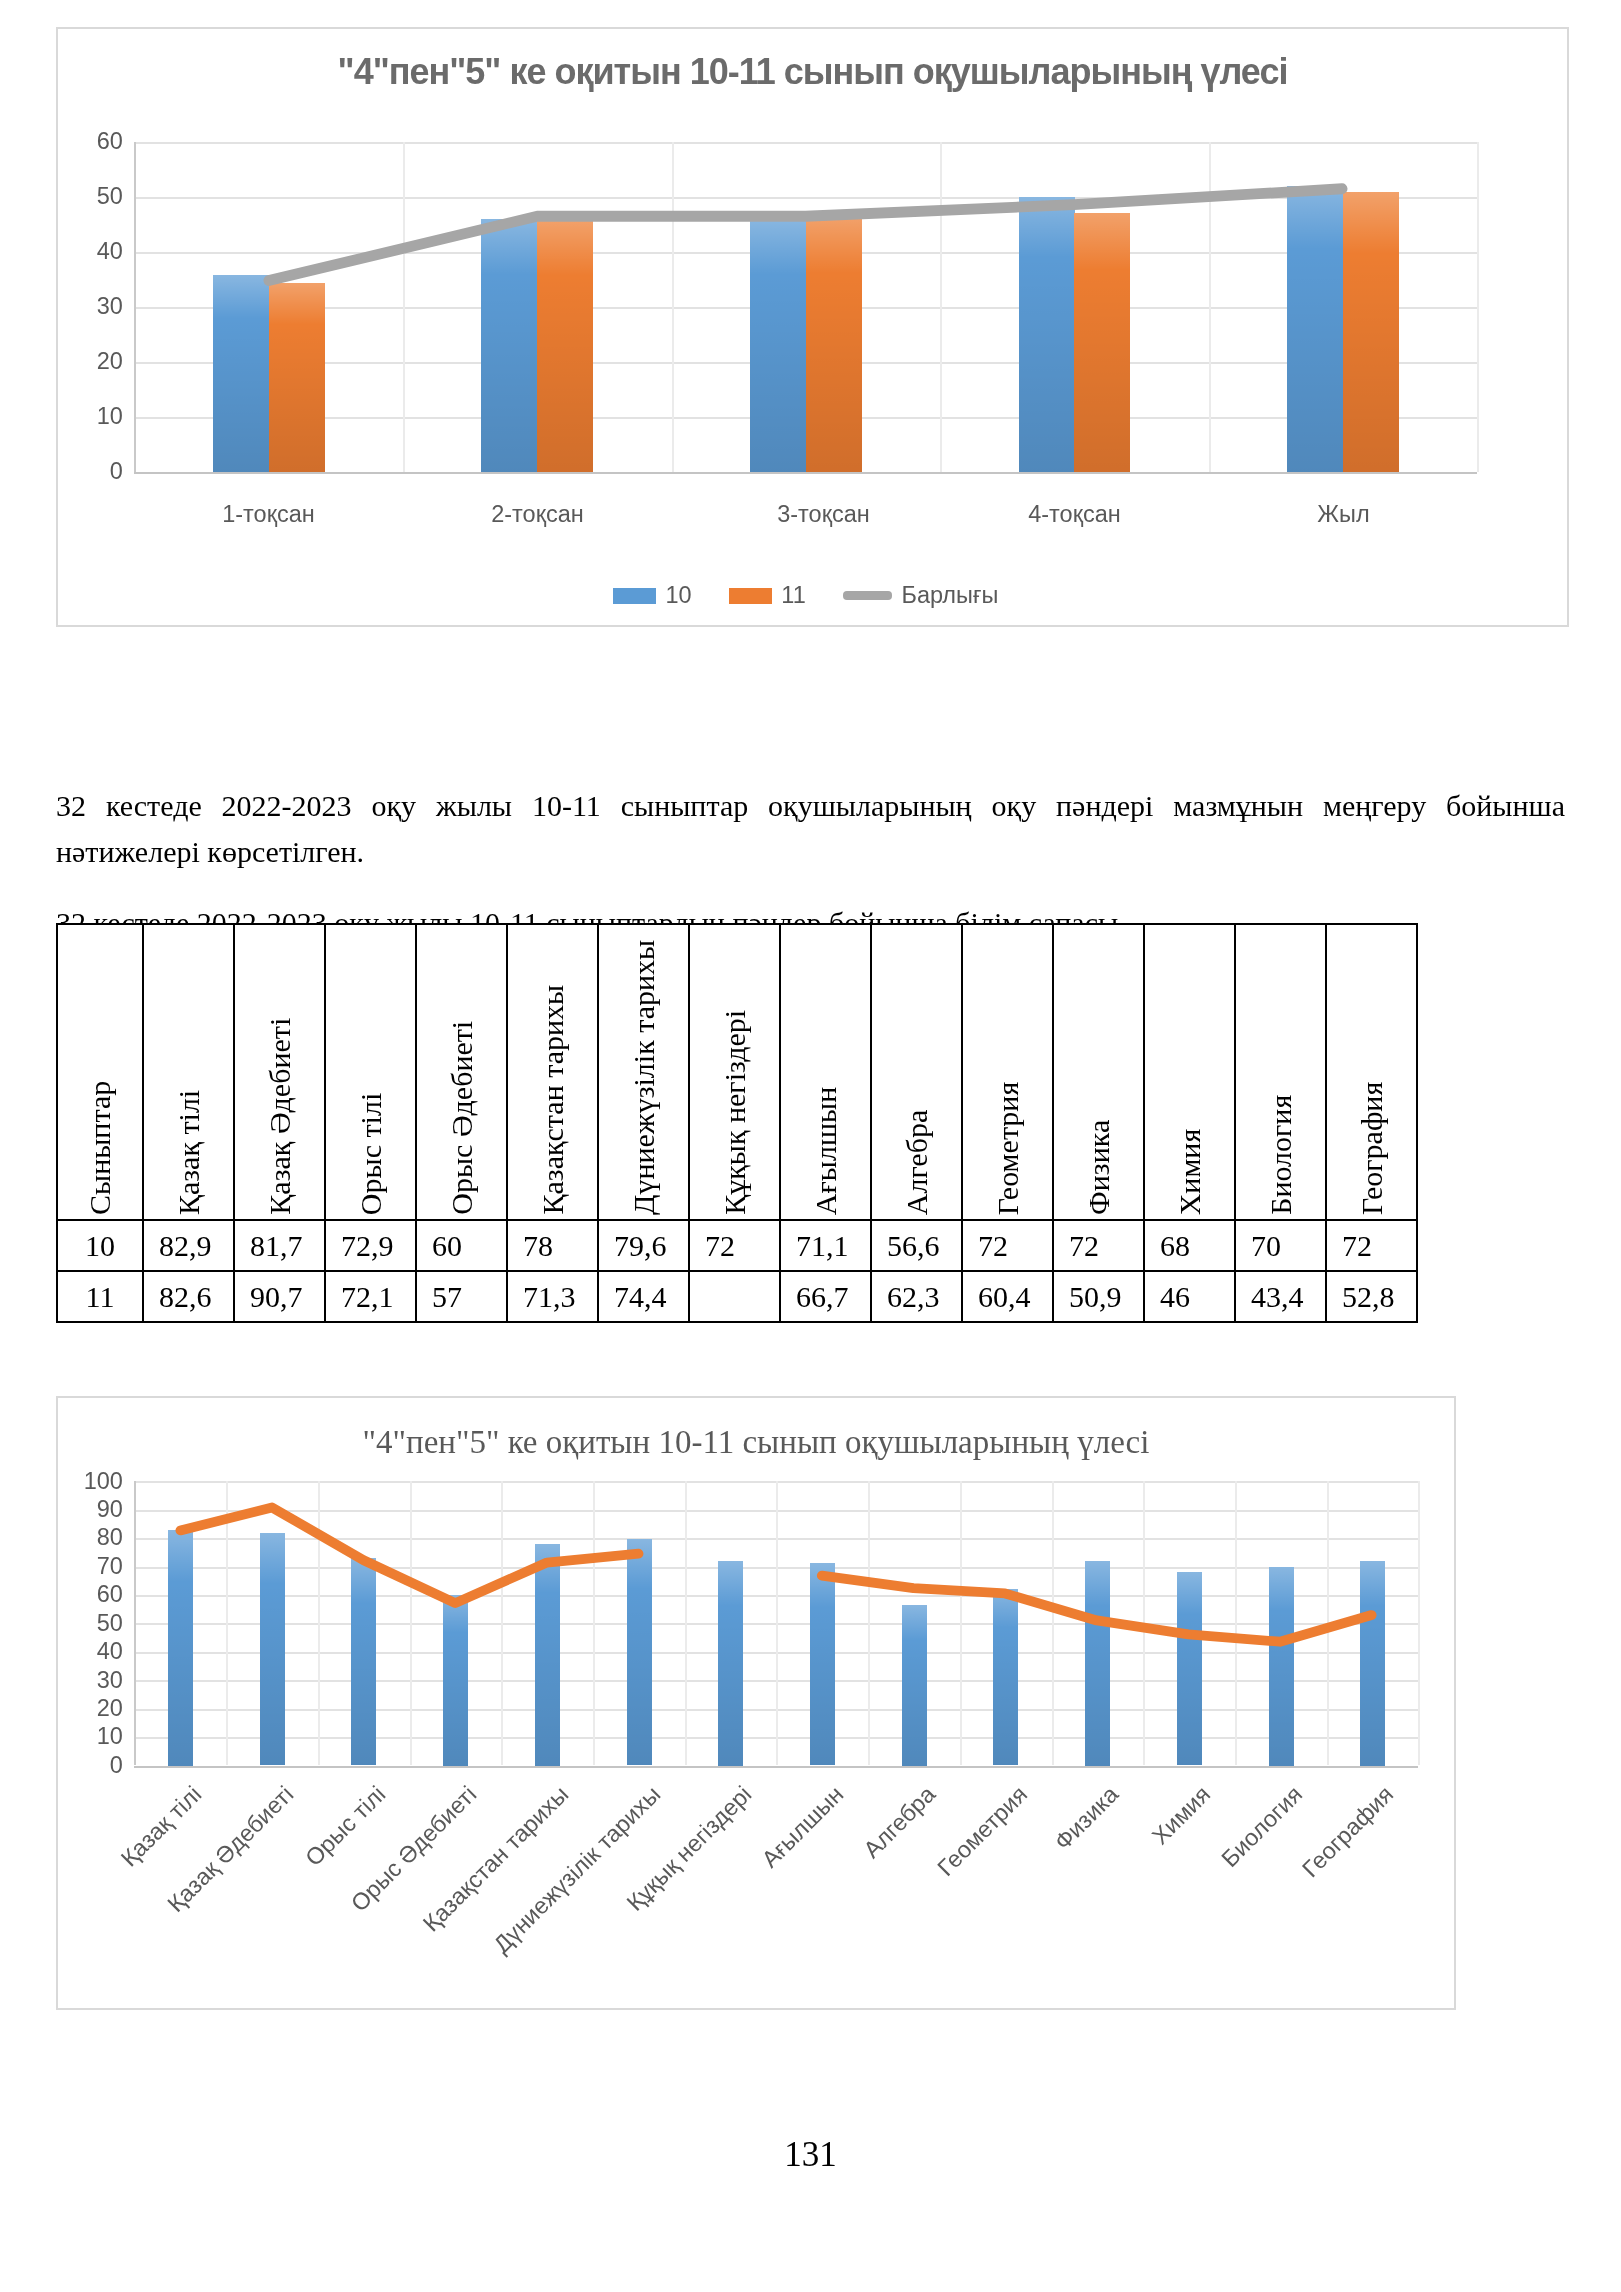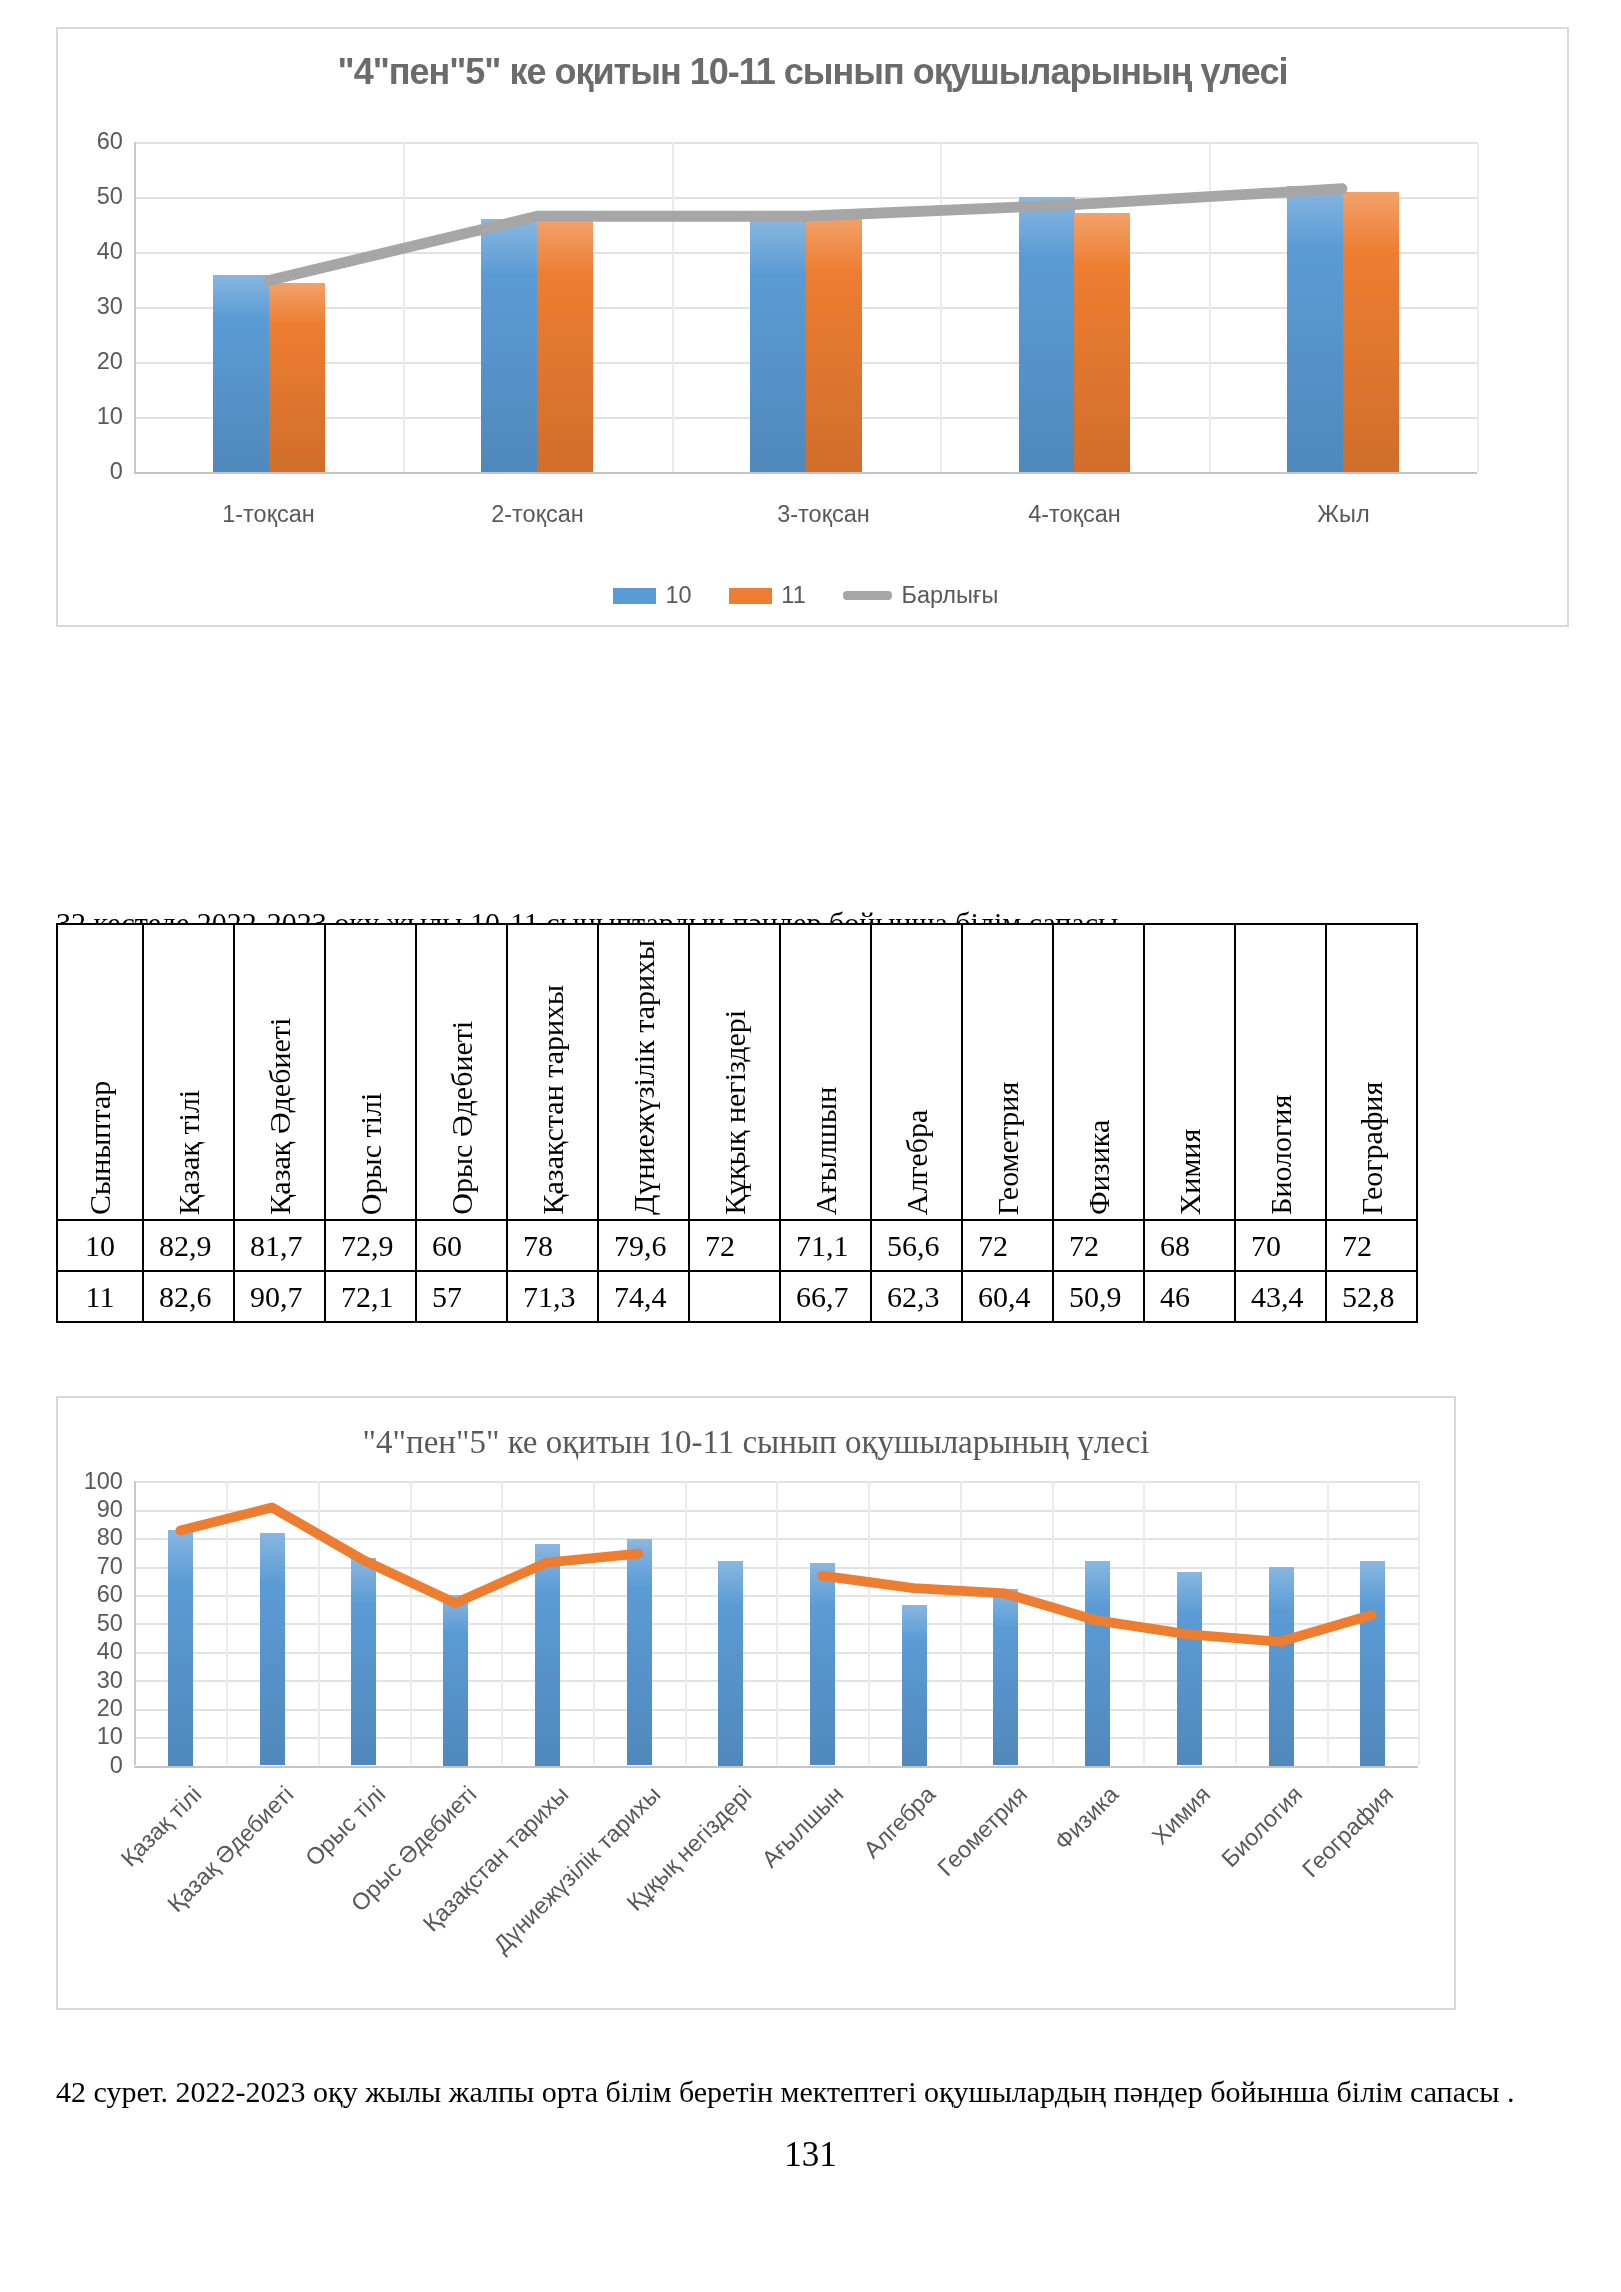--- a/index.html
+++ b/index.html
@@ -101,20 +101,21 @@
           <div class="sw-bar" style="background: rgb(237, 125, 49);"></div>
           <div>11</div>
         </div>
         <div class="legend-item">
           <div class="sw-line" style="background: rgb(166, 166, 166);"></div>
           <div>Барлығы</div>
         </div>
       </div>
     </div>
 
+  <p class="para" id="p2">32 кестеде 2022-2023 оқу жылы 10-11 сыныптар оқушыларының оқу пәндері мазмұнын меңгеру бойынша нәтижелері көрсетілген.</p>
   <p class="para" id="p3">32 кестеде 2022-2023 оқу жылы 10-11 сыныптардың пәндер бойынша білім сапасы</p>
 
   <div class="tblwrap">
     <table class="qt" id="qtable">
         <colgroup>
           <col style="width: 86px;">
           <col style="width: 91px;">
           <col style="width: 91px;">
           <col style="width: 91px;">
           <col style="width: 91px;">
@@ -313,17 +314,16 @@
       <div class="bar" style="left: 1211px; top: 169px; width: 24.5px; height: 199px; background: linear-gradient(rgba(255, 255, 255, 0.28), rgba(255, 255, 255, 0) 22%, rgba(0, 0, 0, 0.12)), rgb(91, 155, 213);"></div>
       <div class="rcat" style="left: 1231px; top: 383px;">Биология</div>
       <div class="bar" style="left: 1302px; top: 163px; width: 24.5px; height: 205px; background: linear-gradient(rgba(255, 255, 255, 0.28), rgba(255, 255, 255, 0) 22%, rgba(0, 0, 0, 0.12)), rgb(91, 155, 213);"></div>
       <div class="rcat" style="left: 1322px; top: 383px;">География</div>
       <svg class="lsvg" width="1284" height="284" viewBox="0 0 1310 290" style="left: 76px; top: 83px;">
         <polyline points="46.785714285714285,50.46000000000001 140.35714285714286,26.97 233.92857142857142,80.91000000000003 327.5,124.70000000000002 421.07142857142856,83.23000000000002 514.6428571428571,74.23999999999995" fill="none" stroke="#ed7d31" stroke-width="10" stroke-linejoin="round" stroke-linecap="round"></polyline>
         <polyline points="701.7857142857142,96.57 795.3571428571429,109.32999999999998 888.9285714285714,114.84 982.5,142.39 1076.0714285714284,156.60000000000002 1169.642857142857,164.14000000000001 1263.2142857142858,136.88" fill="none" stroke="#ed7d31" stroke-width="10" stroke-linejoin="round" stroke-linecap="round"></polyline>
       </svg>
     </div>
 
-  <p class="para" id="p4">42 сурет. 2022-2023 оқу жылы жалпы орта білім беретін мектептегі оқушылардың пәндер бойынша білім сапасы .</p>
   <div class="pageno">131</div>
 
 </div>
 
 
 </body></html>

